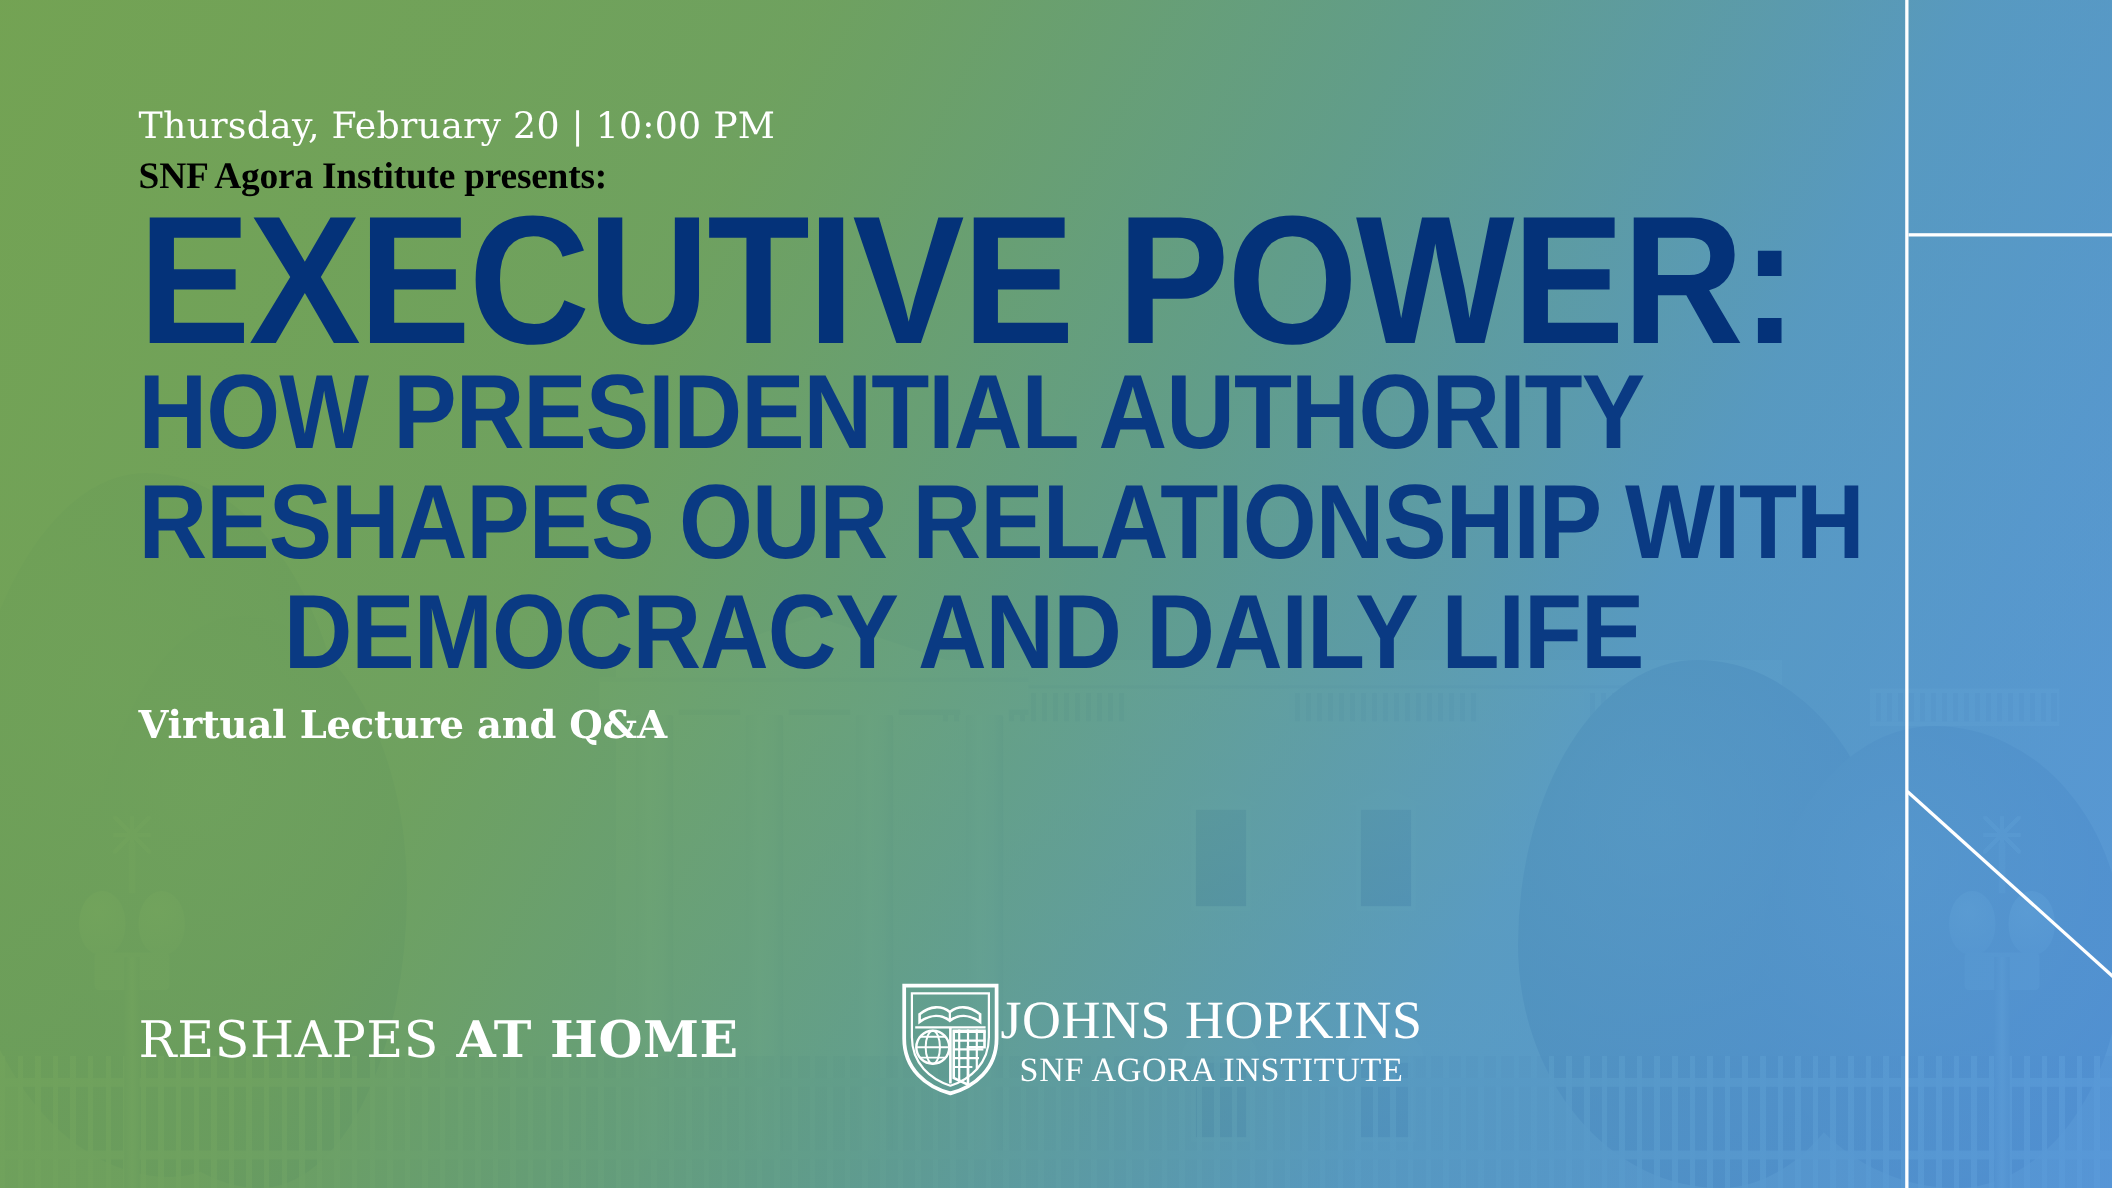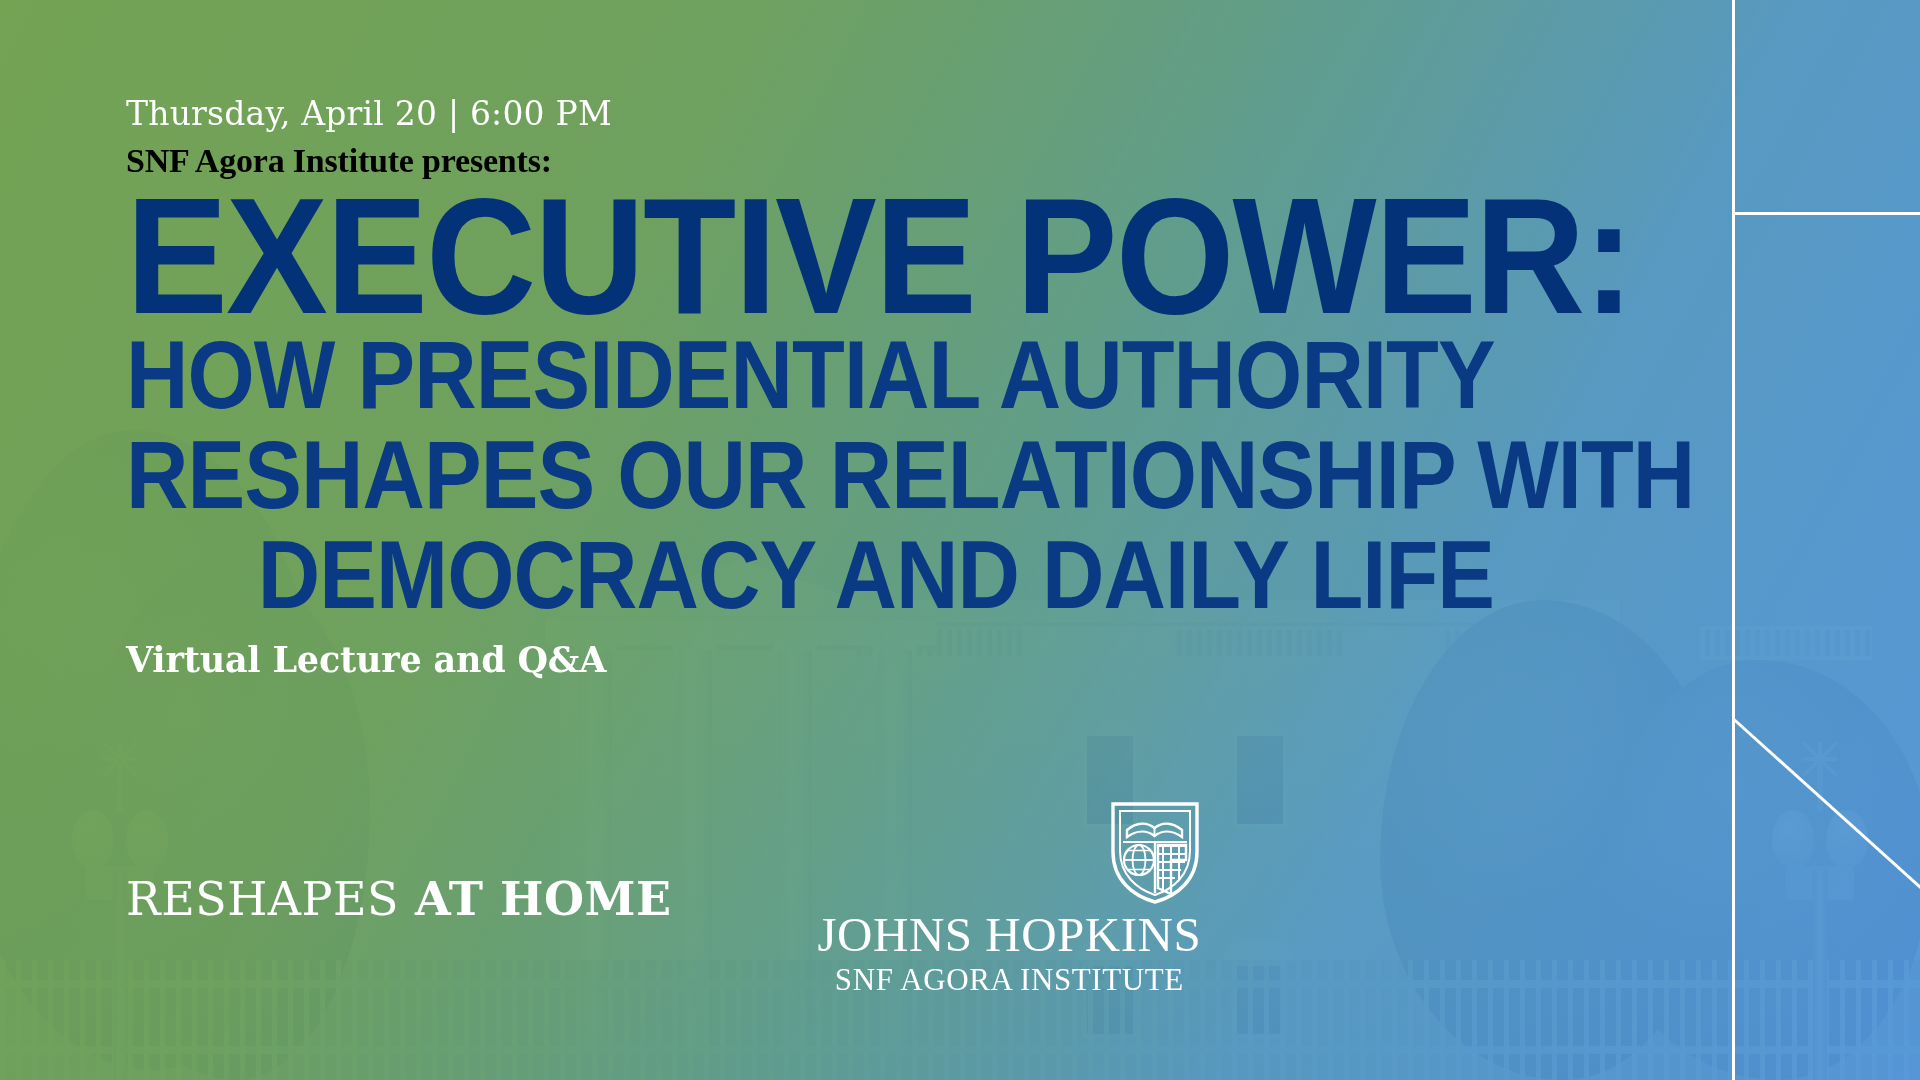--- a/index.html
+++ b/index.html
@@ -215,21 +215,21 @@
     font-family:"DejaVu Serif", serif;
     color:#ffffff;
     font-size:46px;
     letter-spacing:.5px;
     white-space:nowrap;
     line-height:1;
   }
   .hah .thin{font-weight:400;}
   .hah .bold{font-weight:700;margin-left:16px;}
 
-  .jhu{display:flex;align-items:flex-end;flex-direction:column;}
+  .jhu{display:flex;align-items:center;}
   .jhu-text{display:flex;flex-direction:column;align-items:center;padding-top:4px;}
   .jhu-name{
     font-family:"Liberation Serif", serif;
     color:#ffffff;
     font-size:49px;
     line-height:1;
     letter-spacing:.5px;
     white-space:nowrap;
   }
   .jhu-line1{
@@ -323,21 +323,21 @@
 
   <div class="tint"></div>
   <div class="tint2"></div>
 
   <div class="rule v-rule" style="left:1732px;top:0;height:1080px;"></div>
   <div class="rule h-rule" style="left:1735px;top:212px;width:185px;"></div>
   <div class="diag" style="left:1734px;top:718px;width:430px;transform:rotate(42deg);"></div>
 
   <div class="content">
 
-    <p class="datetime">Thursday, April 20 | 6:00 PM</p>
+    <p class="datetime">Thursday, February 20 | 10:00 PM</p>
 
     <p class="presents">SNF Agora Institute presents:</p>
 
     <div class="title-block">
       <h1 class="title-main">EXECUTIVE POWER:</h1>
       <h2 class="title-sub">HOW PRESIDENTIAL AUTHORITY</h2>
       <h2 class="title-sub">RESHAPES OUR RELATIONSHIP WITH</h2>
       <h2 class="title-sub">DEMOCRACY AND DAILY LIFE</h2>
     </div>
 

